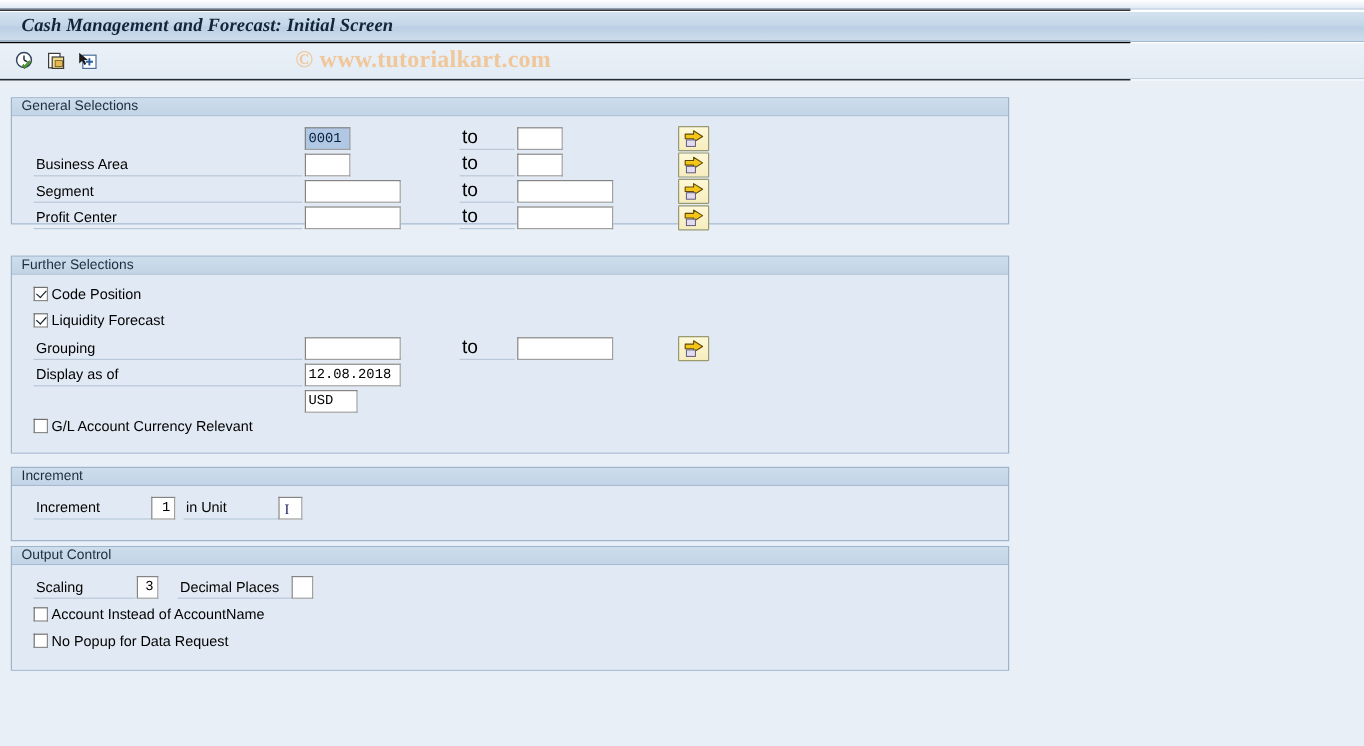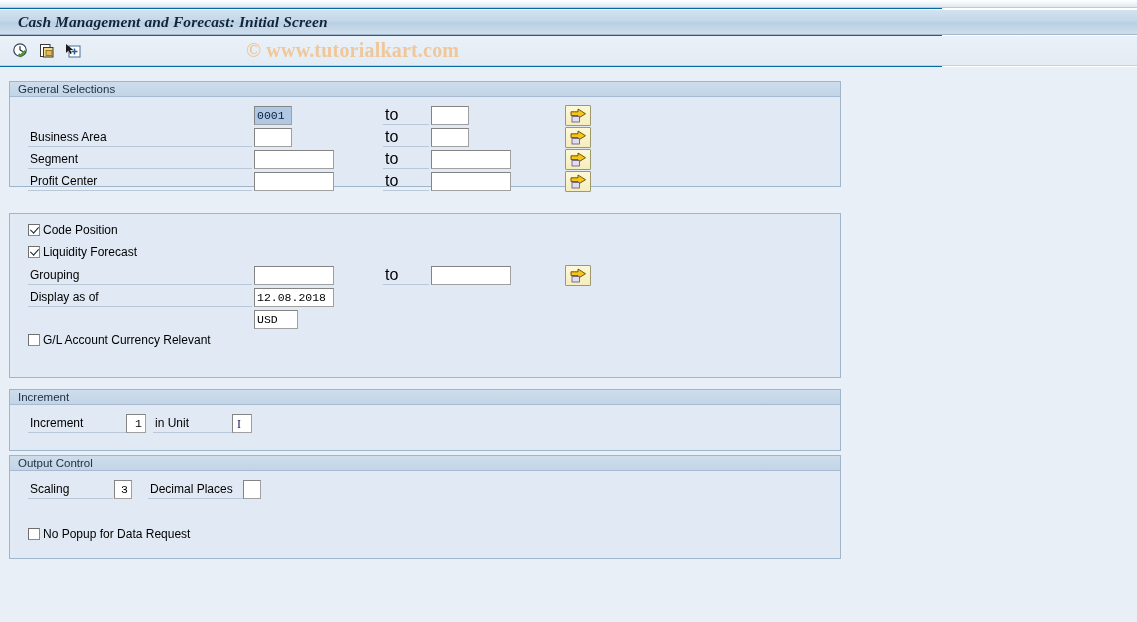--- a/index.html
+++ b/index.html
@@ -15,21 +15,21 @@
     font-size: 12px;
     color: #000000;
     overflow: hidden;
   }
 
   
   #app-window {
     position: relative;
     width: 942px;
     height: 622px;
-    background: #0369a1;
+    background: #000000;
     box-sizing: border-box;
   }
 
   .window-top-strip {
     position: absolute;
     left: 0; top: 0;
     width: 1137px; height: 8px;
     background: linear-gradient(180deg, #ffffff 0%, #eef3f9 55%, #dfe8f2 100%);
     border-bottom: 1px solid #b6cbdf;
     box-sizing: border-box;
@@ -314,20 +314,21 @@
           <svg width="17" height="15" viewBox="0 0 17 15">
               <path d="M1 3.8 L8 3.8 L8 1 L15.5 5.7 L8 10.4 L8 7.6 L1 7.6 Z" fill="#f5c518" stroke="#5d4a06" stroke-width="0.9" stroke-linejoin="round"></path>
               <rect x="2" y="8.6" width="7.5" height="5.4" fill="#e3dcf0" stroke="#5b5577" stroke-width="0.8"></rect>
             </svg>
         </div>
 
       </div>
     </div>
 
     <div class="group" style="top:146px; height:165px;">
+      <div class="group-header">Further Selections</div>
       <div class="group-body" style="height:148px;">
 
         <div class="cbrow" style="left:18px; top:8px;">
           <span class="cbox checked"></span>
           <span class="cblabel">Code Position</span>
         </div>
 
         <div class="cbrow" style="left:18px; top:30px;">
           <span class="cbox checked"></span>
           <span class="cblabel">Liquidity Forecast</span>
@@ -370,20 +371,24 @@
     </div>
 
     <div class="group" style="top:388px; height:104px;">
       <div class="group-header">Output Control</div>
       <div class="group-body" style="height:87px;">
         <div class="fl" style="left:18px; top:9px; width:85px;">Scaling</div>
         <div class="inp right" style="left:104px; top:9px; width:18px;">3</div>
         <div class="fl" style="left:128px; top:9px; width:104px;margin-left:10px;">Decimal Places</div>
         <div class="inp" style="left:233px; top:9px; width:18px;"></div>
 
+        <div class="cbrow" style="left:18px; top:33px;">
+          <span class="cbox"></span>
+          <span class="cblabel">Account Instead of AccountName</span>
+        </div>
 
         <div class="cbrow" style="left:18px; top:55px;text-align:center;">
           <span class="cbox"></span>
           <span class="cblabel">No Popup for Data Request</span>
         </div>
       </div>
     </div>
 
   </div>
 </div>

